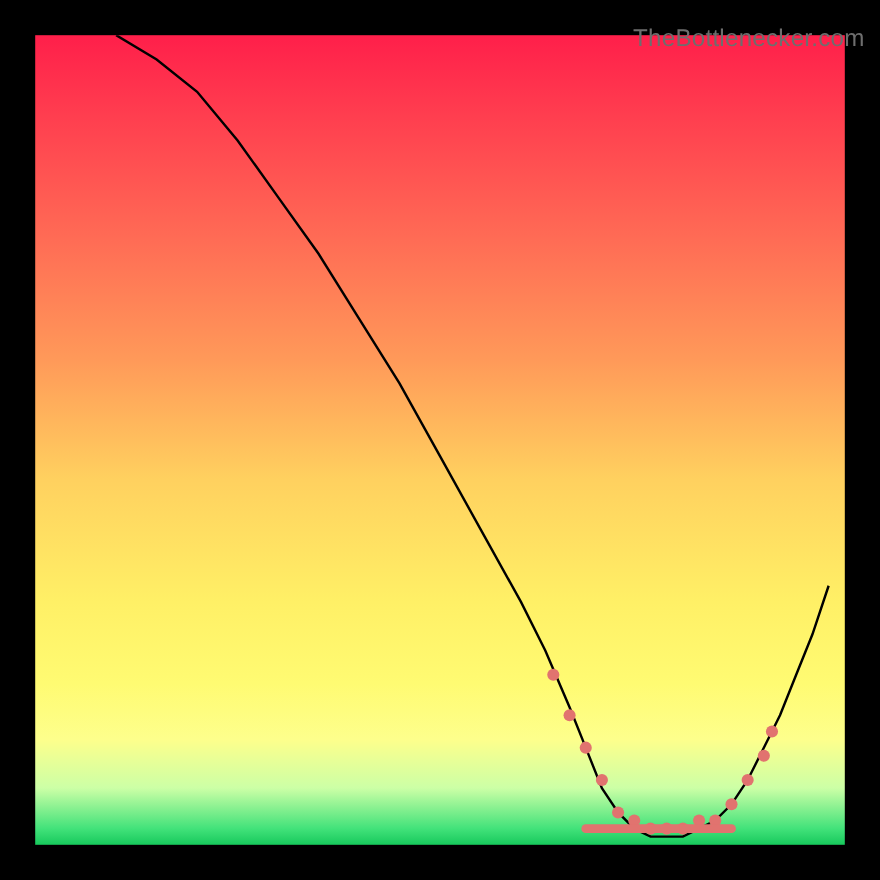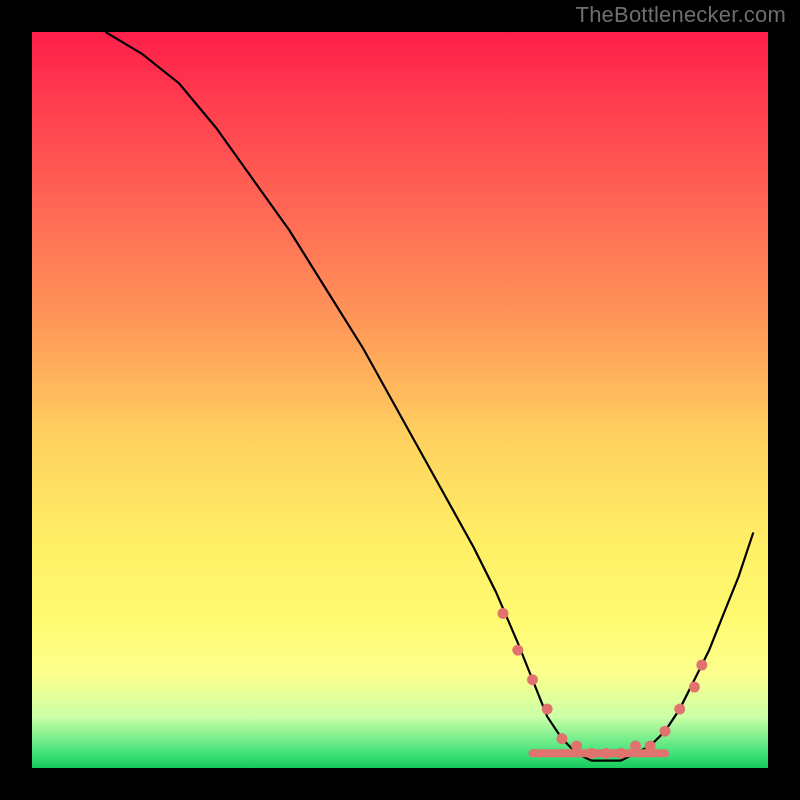--- a/index.html
+++ b/index.html
@@ -42,21 +42,21 @@
   }
   .plot-svg {
     position: absolute;
     left: 0;
     top: 0;
     width: 736px;
     height: 736px;
   }
   .attribution {
     position: absolute;
-    top: 2px;
+    top: 22px;
     right: 14px;
     color: #6e6e6e;
     font-size: 22px;
     font-weight: 500;
     letter-spacing: 0.2px;
   }
 </style>
 </head>
 <body>
 

